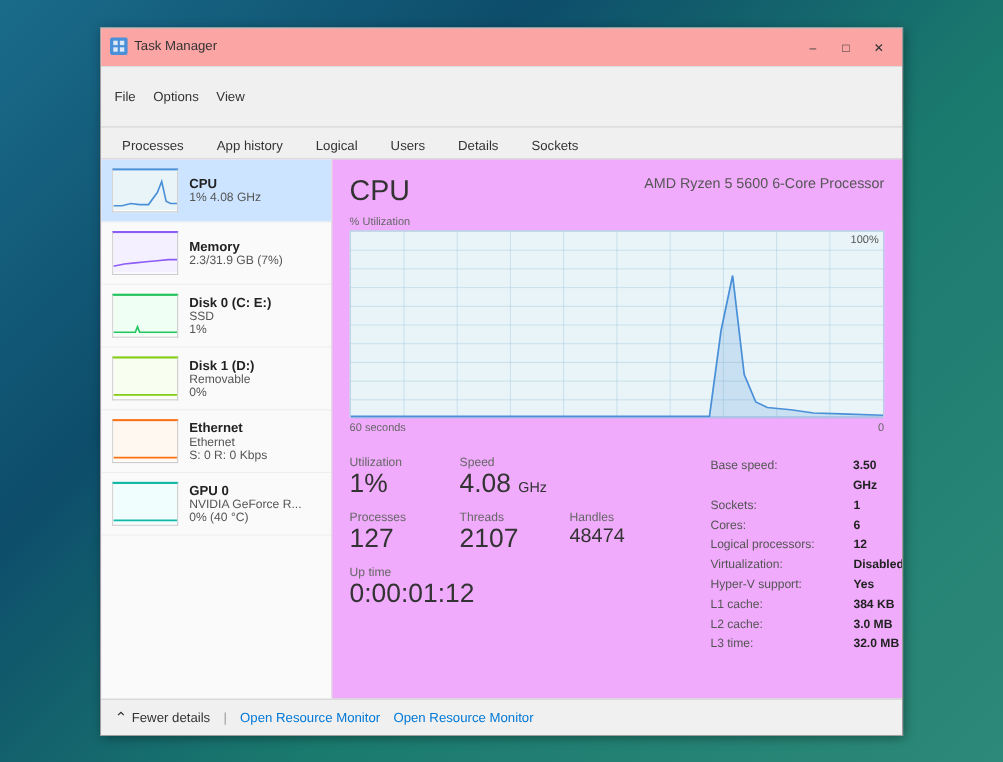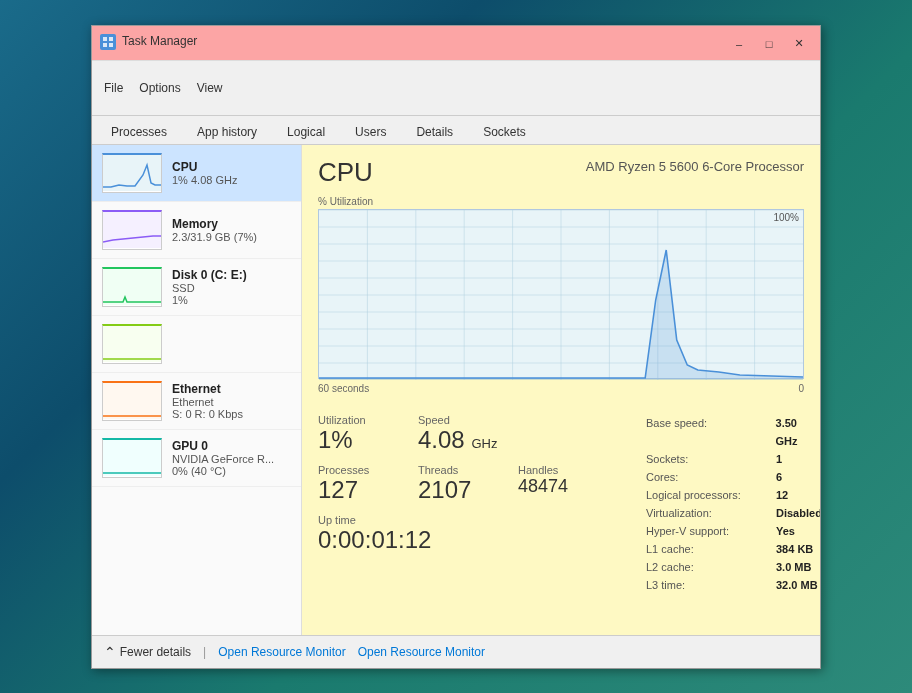--- a/index.html
+++ b/index.html
@@ -85,21 +85,21 @@
       margin-top: 2px;
     }
     .tab.active {
       background: #fff;
       border-color: #ccc;
       border-bottom-color: #fff;
       color: #000;
     }
     .content {
       display: flex;
-      background: #fef9c3;
+      background: #f0abfc;
       height: 490px;
     }
     .sidebar {
       width: 210px;
       background: #fafafa;
       border-right: 1px solid #ddd;
       overflow-y: auto;
     }
     .sidebar-item {
       display: flex;
@@ -299,20 +299,25 @@
         </div>
       </div>
 
       <div class="sidebar-item">
         <div class="sidebar-thumb thumb-green2">
           <svg width="58" height="36" viewBox="0 0 58 36">
             <rect width="58" height="36" fill="#f8fff0"></rect>
             <polyline points="0,33 58,33" fill="none" stroke="#84cc16" stroke-width="1.5"></polyline>
           </svg>
         </div>
+        <div class="sidebar-info">
+          <div class="sidebar-name">Disk 1 (D:)</div>
+          <div class="sidebar-sub">Removable</div>
+          <div class="sidebar-sub">0%</div>
+        </div>
       </div>
 
       <div class="sidebar-item">
         <div class="sidebar-thumb thumb-orange">
           <svg width="58" height="36" viewBox="0 0 58 36">
             <rect width="58" height="36" fill="#fff8f0"></rect>
             <polyline points="0,33 58,33" fill="none" stroke="#f97316" stroke-width="1.5"></polyline>
           </svg>
         </div>
         <div class="sidebar-info">

